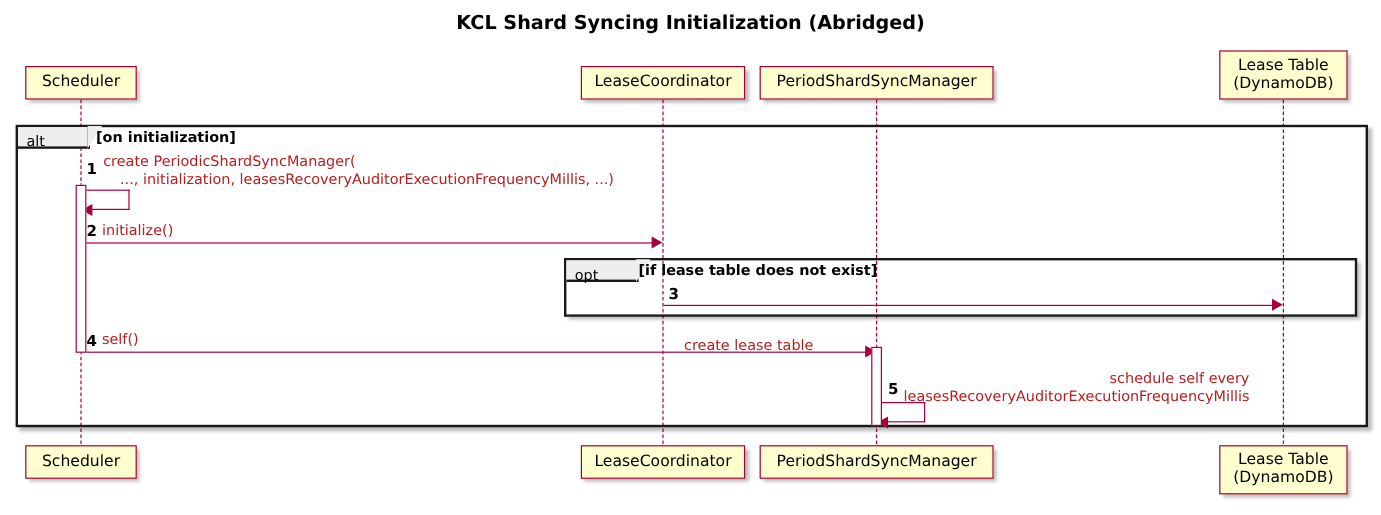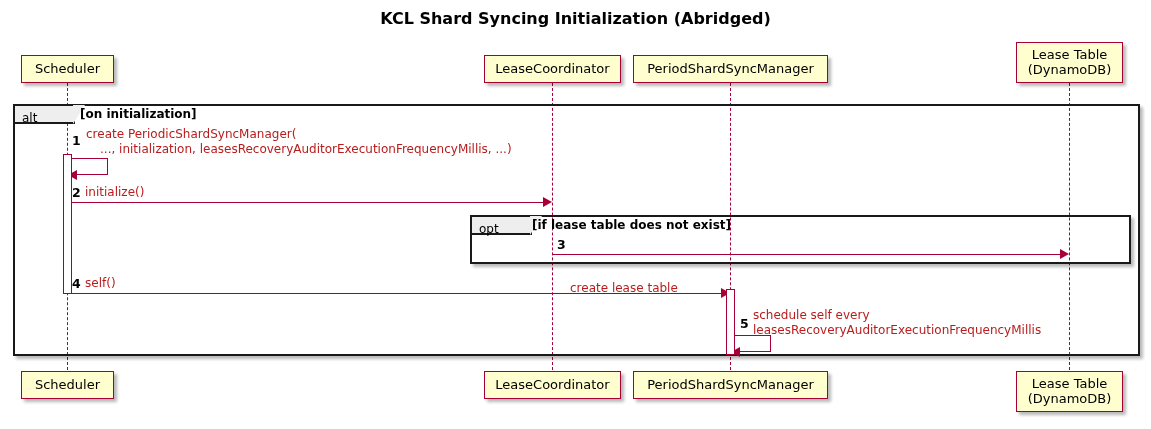--- a/index.html
+++ b/index.html
@@ -203,21 +203,21 @@
   <div class="arrow-head-right" style="left:1060px; top:249px;"></div>
 
   <div class="msg-num" style="left:72px; top:276px;">4</div>
   <div class="msg-label" style="left:85px; top:276px;">
     <span class="l1">self()</span>
   </div>
   <div class="arrow-line" style="left:72px; top:293px; width:650px;"></div>
   <div class="arrow-head-right" style="left:721px; top:288px;"></div>
 
   <div class="msg-num" style="left:740px; top:316px;">5</div>
-  <div class="msg-label" style="left:753px; top:308px;">
+  <div class="msg-label" style="left:753px; top:308px;text-align:right;">
     <span class="l1">schedule self every</span>
     <span class="l2" style="">leasesRecoveryAuditorExecutionFrequencyMillis</span>
   </div>
   <div class="self-loop" style="left:731px; top:335px; width:40px; height:17px;"></div>
   <div class="arrow-head-left" style="left:731px; top:347px;"></div>
   <div class="activation" style="left:726px; top:289px; width:9px; height:66px;"></div>
 
   <div class="participant" style="left:21px; top:55px; width:93px; height:28px;">
     <span class="pline">Scheduler</span>
   </div>

